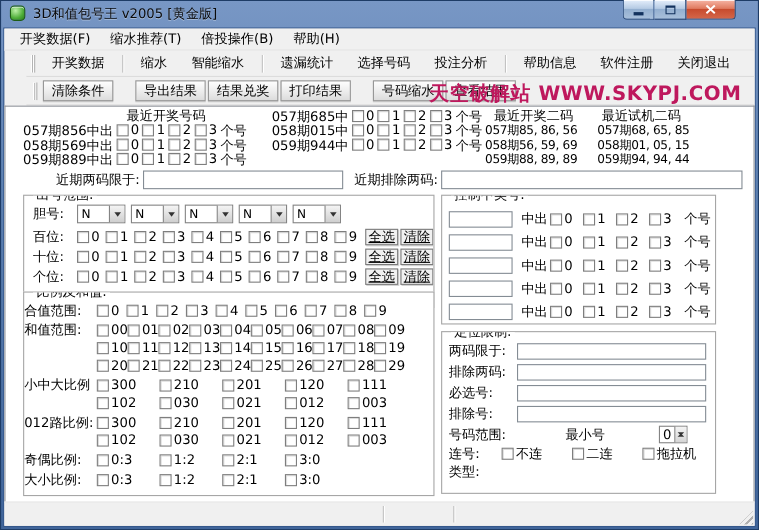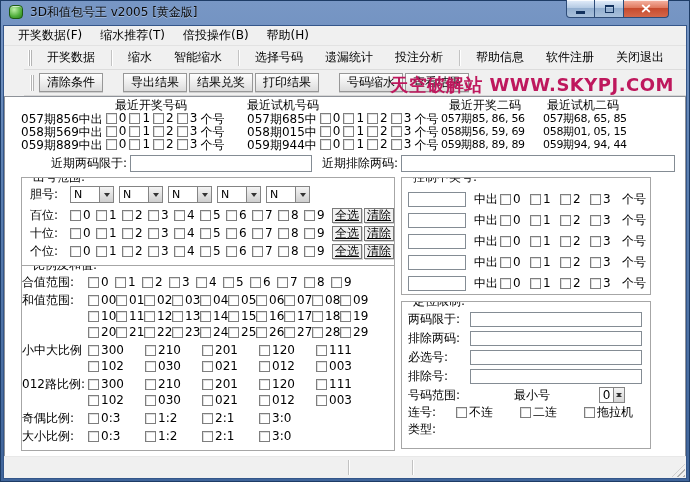--- a/index.html
+++ b/index.html
@@ -167,22 +167,22 @@
         <span class="mi">倍投操作(B)</span>
         <span class="mi">帮助(H)</span>
       </div>
     <div class="toolbar tb1" id="tb1">
         <span class="tgrip"></span>
         <span class="tbtn">开奖数据</span>
         <span class="vsep"></span>
         <span class="tbtn">缩水</span>
         <span class="tbtn">智能缩水</span>
         <span class="vsep"></span>
+        <span class="tbtn">遗漏统计</span>
         <span class="tbtn">选择号码</span>
-        <span class="tbtn">遗漏统计</span>
         <span class="tbtn">投注分析</span>
         <span class="vsep"></span>
         <span class="tbtn">帮助信息</span>
         <span class="tbtn">软件注册</span>
         <span class="tbtn">关闭退出</span>
       </div>
     <div class="toolbar tb2">
       <span class="tb2btns" id="tb2btns">
           <span class="tgrip"></span>
           <span class="tbtn2">清除条件</span>
@@ -257,21 +257,20 @@
               </span>
               <span class="cbi rcb">
                 <span class="cb"></span>
                 <span class="cbl">3</span>
               </span>
               <span class="rtxt sfx">个号</span>
             </div>
           </div>
       </div>
       <div class="rcol rc2pos">
-        <div class="rtitle">最近试机号码</div>
         <div id="rc2">
             <div class="rrow">
               <span class="rtxt">057期685中</span>
               <span class="cbi rcb">
                 <span class="cb"></span>
                 <span class="cbl">0</span>
               </span>
               <span class="cbi rcb">
                 <span class="cb"></span>
                 <span class="cbl">1</span>

